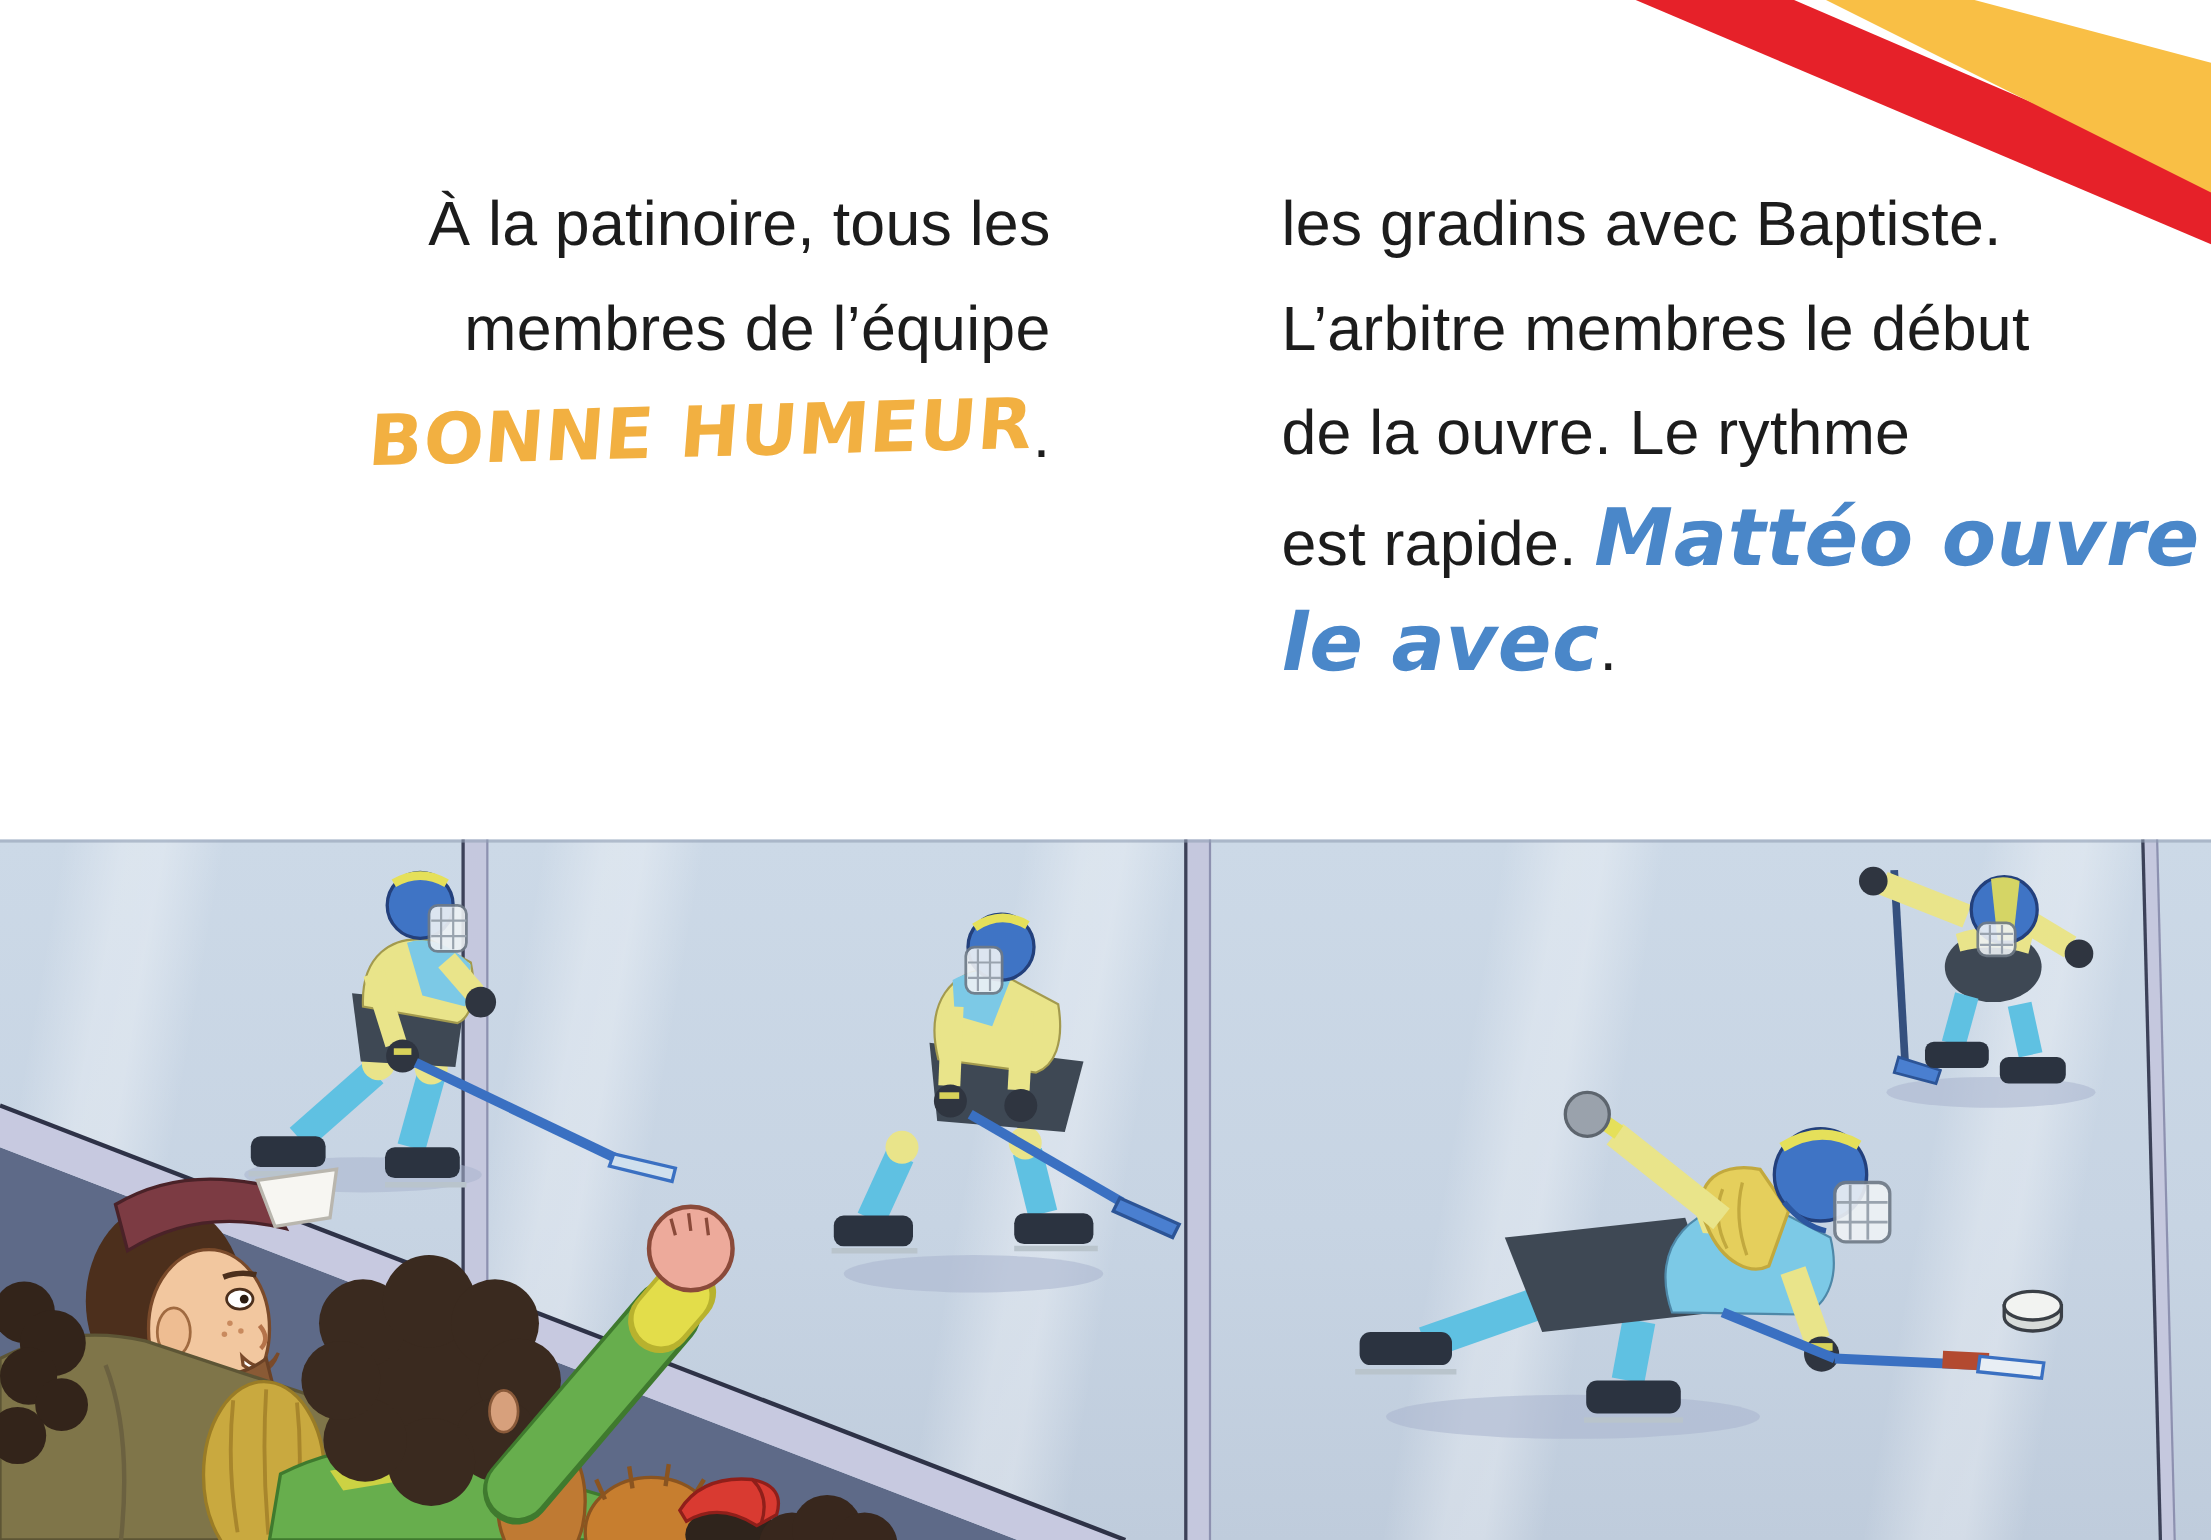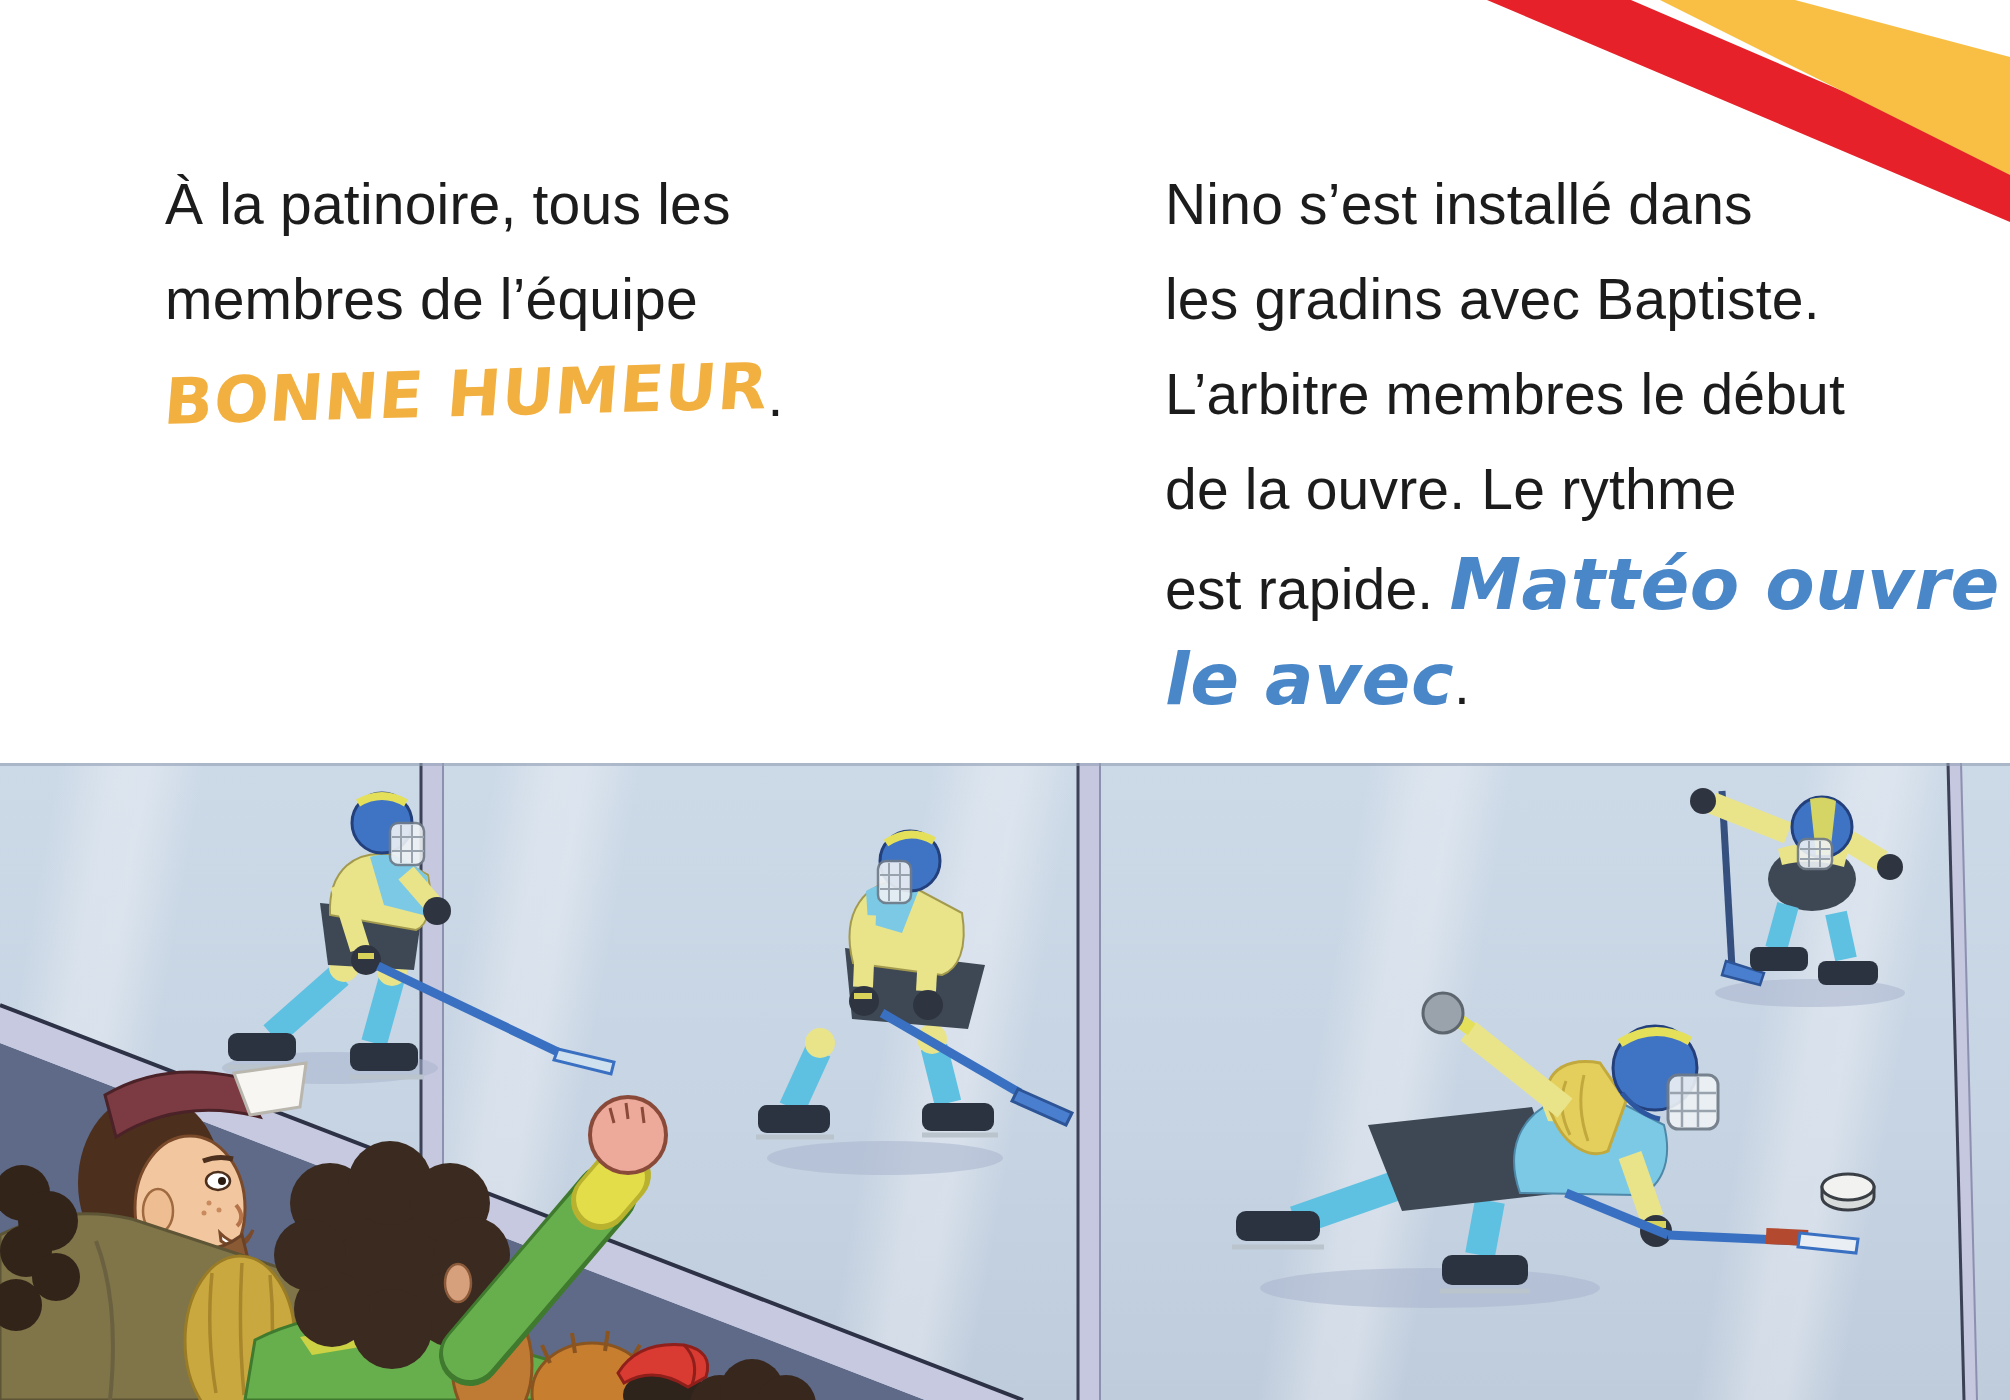--- a/index.html
+++ b/index.html
@@ -4,21 +4,21 @@
 <style>
   html,body{margin:0;padding:0;background:#ffffff;}
   body{width:2010px;height:1400px;position:relative;overflow:hidden;
        font-family:"Liberation Sans", sans-serif;color:#1c1c1c;}
 
   
   #corner-stripes{position:absolute;top:0;left:0;width:2010px;height:260px;pointer-events:none;}
 
   
   .col{position:absolute;top:157px;font-size:57px;line-height:95px;letter-spacing:0.2px;color:#1c1c1c;}
-  #col-left{left:165px;width:790px;}
+  #col-left{left:165px;width:790px;text-align:right;}
   #col-right{left:1165px;width:800px;}
   .tline{height:95px;white-space:nowrap;}
   .hl-yellow{display:inline-block;font-family:"DejaVu Sans", sans-serif;font-weight:800;
              font-size:64px;color:#f2b041;transform:skewX(-6deg) rotate(-1.5deg);
              letter-spacing:1px;}
   .hl-blue{font-family:"DejaVu Sans", sans-serif;font-weight:800;font-style:italic;
            font-size:72px;color:#4a87c9;letter-spacing:0.5px;}
 
   
   #illustration{position:absolute;left:0;top:763px;width:2010px;height:637px;overflow:hidden;}
@@ -40,21 +40,20 @@
   <polygon points="1660,0 1795,0 2010,57 2010,175" fill="#f9bf45"></polygon>
 </svg>
 
 <div id="col-left" class="col">
   <div class="tline">À la patinoire, tous les</div>
   <div class="tline">membres de l’équipe</div>
   <div class="tline"><span class="hl-yellow">BONNE HUMEUR</span><span>.</span></div>
 </div>
 
 <div id="col-right" class="col">
-  <div class="tline">Nino s’est installé dans</div>
   <div class="tline">les gradins avec Baptiste.</div>
   <div class="tline">L’arbitre membres le début</div>
   <div class="tline">de la ouvre. Le rythme</div>
   <div class="tline"><span>est rapide. </span><span class="hl-blue">Mattéo ouvre</span></div>
   <div class="tline"><span class="hl-blue">le avec</span><span>.</span></div>
 </div>
 
 <div id="illustration">
   <div id="ice"></div>
 

